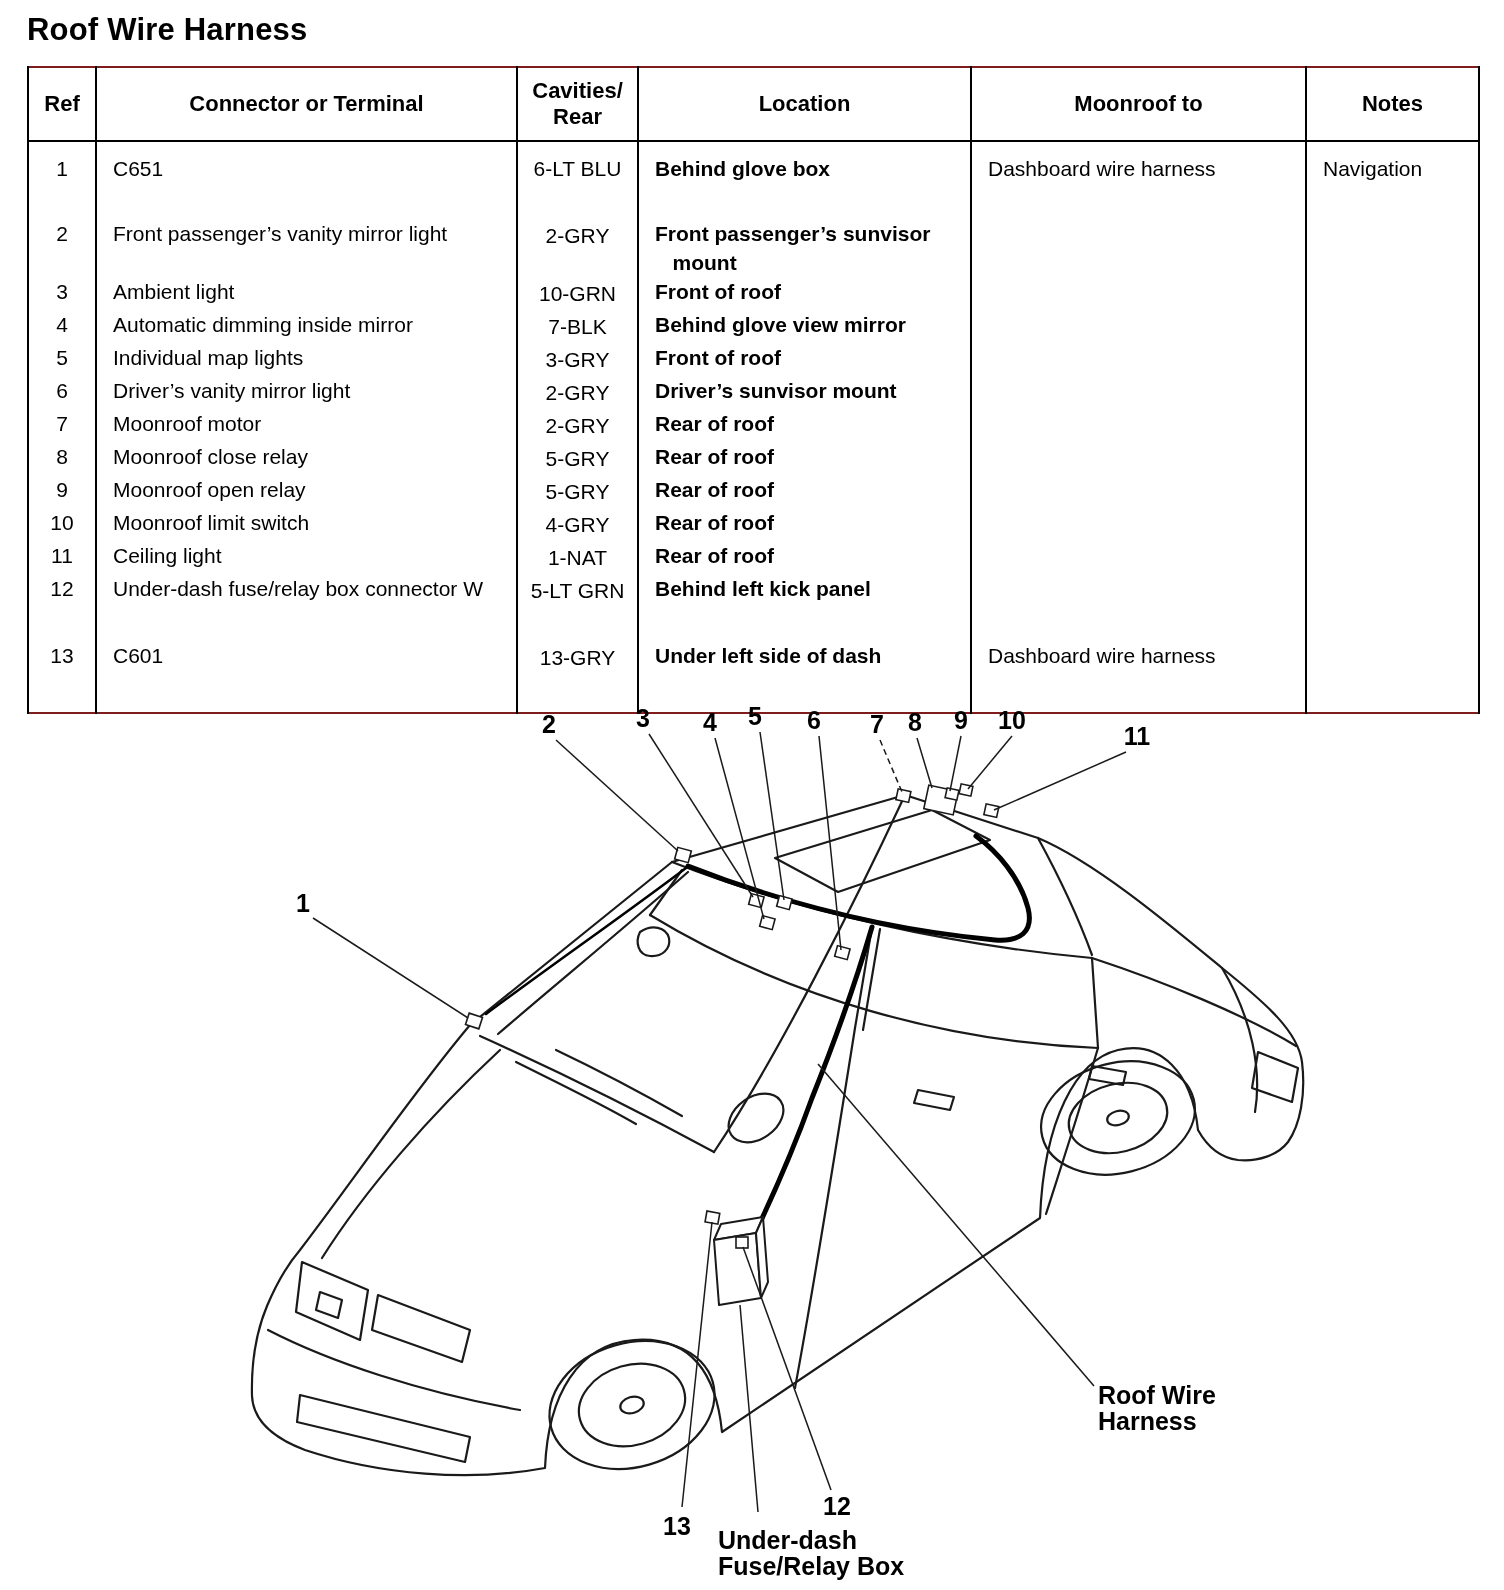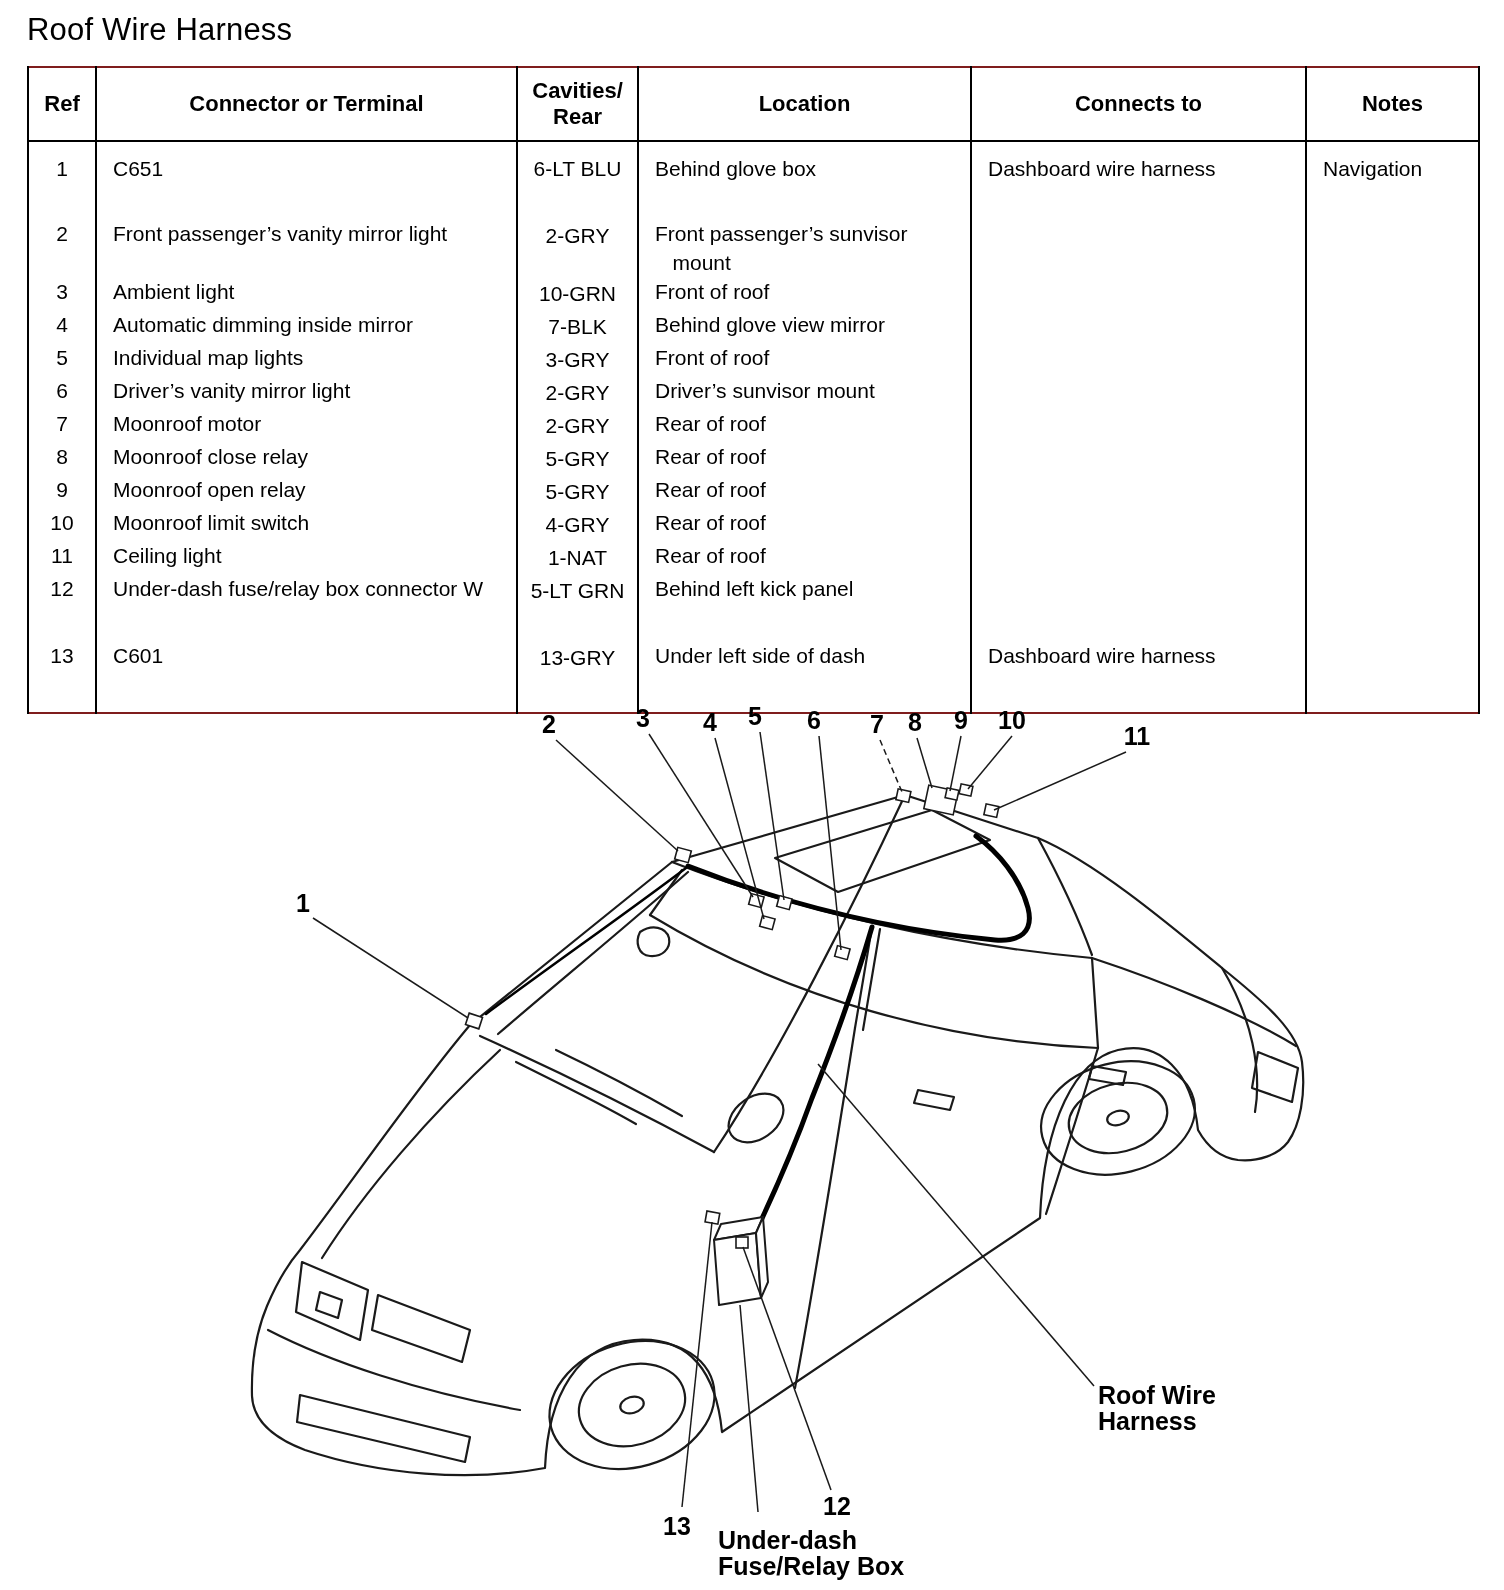--- a/index.html
+++ b/index.html
@@ -11,21 +11,21 @@
     background: #fff;
     color: #000;
     font-family: "Liberation Sans", "DejaVu Sans", sans-serif;
     overflow: hidden;
   }
   .page-title {
     position: absolute;
     top: 12px;
     left: 27px;
     font-size: 31px;
-    font-weight: normal;
+    font-weight: bold;
     letter-spacing: 0.2px;
   }
   table.harness {
     position: absolute;
     top: 66px;
     left: 27px;
     width: 1451px;
     border-collapse: collapse;
     table-layout: fixed;
     border: 2px solid #7f1d1d;
@@ -45,21 +45,21 @@
     padding: 10px 4px;
     line-height: 26px;
     white-space: pre-line;
   }
   table.harness td {
     padding: 0 10px 0 16px;
     line-height: 29px;
   }
   table.harness td.col-ref { text-align: center; padding: 0 4px; }
   table.harness td.col-cavities { text-align: center; padding: 2px 4px; }
-  table.harness td.col-location { white-space: pre-wrap; }
+  table.harness td.col-location { white-space: pre-wrap; font-weight: bold; }
   table.harness tbody tr:first-child td { padding-top: 12px; }
   table.harness tbody tr:last-child td { padding-bottom: 40px; }
   table.harness tbody tr.spacer-after td { padding-bottom: 36px; }
   svg.diagram { position: absolute; top: 660px; left: 0; }
   svg .callout {
     font-family: "Liberation Sans", "DejaVu Sans", sans-serif;
     font-size: 25px;
     font-weight: bold;
     fill: #000;
   }
@@ -80,21 +80,21 @@
         <col style="width:335px">
         <col style="width:173px">
     </colgroup>
     <thead>
       <tr>
         <th class="col-ref">Ref</th>
         <th class="col-connector">Connector or Terminal</th>
         <th class="col-cavities">Cavities/
 Rear</th>
         <th class="col-location">Location</th>
-        <th class="col-connects">Connects to</th>
+        <th class="col-connects">Moonroof to</th>
         <th class="col-notes">Notes</th>
       </tr>
     </thead>
     <tbody>
         <tr class="spacer-after">
           <td class="col-ref">1</td>
           <td class="col-connector">C651</td>
           <td class="col-cavities">6-LT BLU</td>
           <td class="col-location">Behind glove box</td>
           <td class="col-connects">Dashboard wire harness</td>

